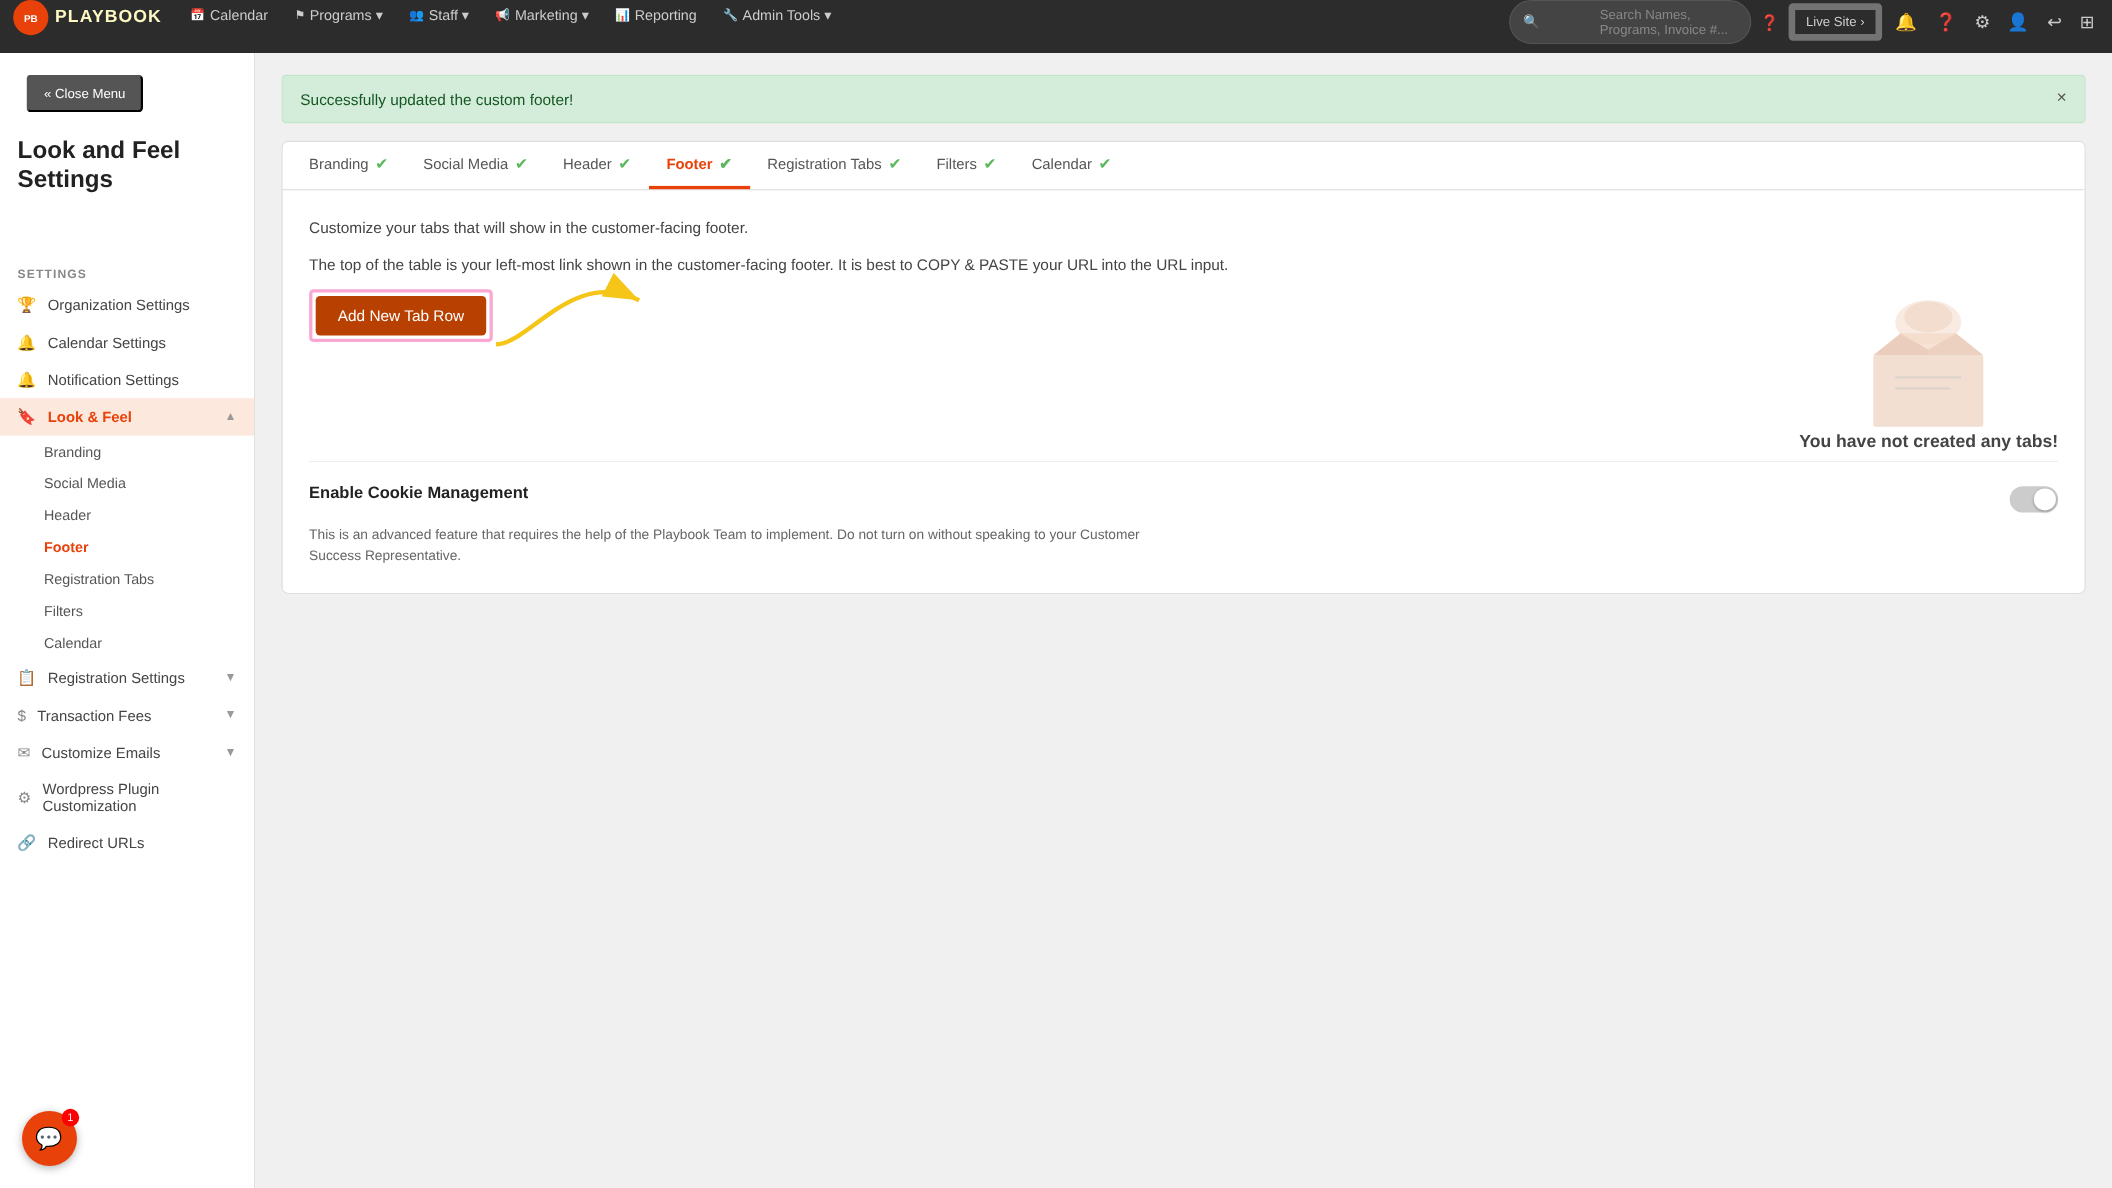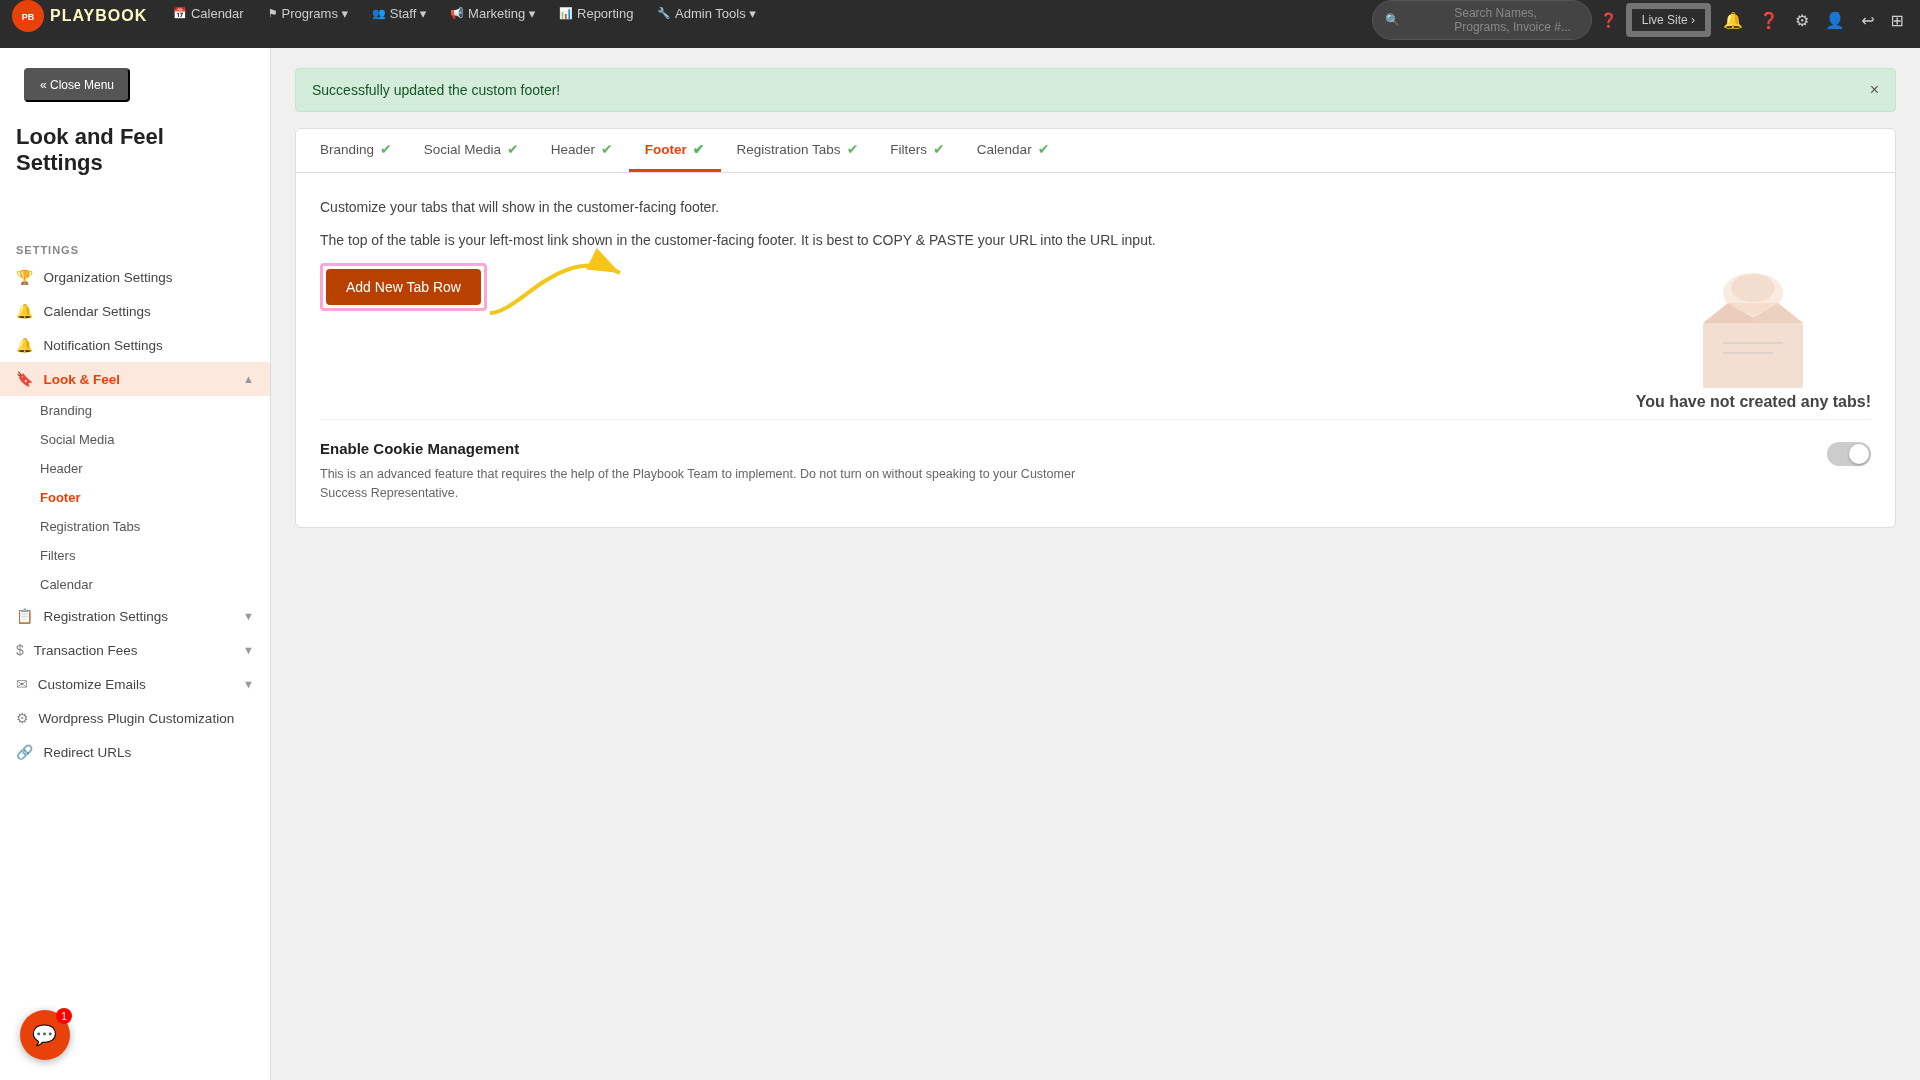--- a/index.html
+++ b/index.html
@@ -70,21 +70,21 @@
 
     
     .layout {
       display: flex;
       margin-top: 48px;
       height: calc(100vh - 48px);
     }
 
     
     .sidebar {
-      width: 271px;
+      width: 232px;
       background: white;
       border-right: 1px solid #ddd;
       overflow-y: auto;
       flex-shrink: 0;
     }
     .close-menu-btn {
       background: #555;
       color: white;
       padding: 8px 14px;
       font-size: 12px;
@@ -221,21 +221,21 @@
     .cookie-row {
       display: flex;
       align-items: flex-start;
       justify-content: space-between;
       gap: 20px;
     }
     .cookie-title {
       font-size: 15px;
       font-weight: 600;
       color: #222;
-      margin-bottom: 8px;
+      margin-bottom: 20px;
     }
     .cookie-desc {
       font-size: 12.5px;
       color: #666;
       max-width: 760px;
       line-height: 1.5;
     }
     
     .toggle {
       width: 44px;

